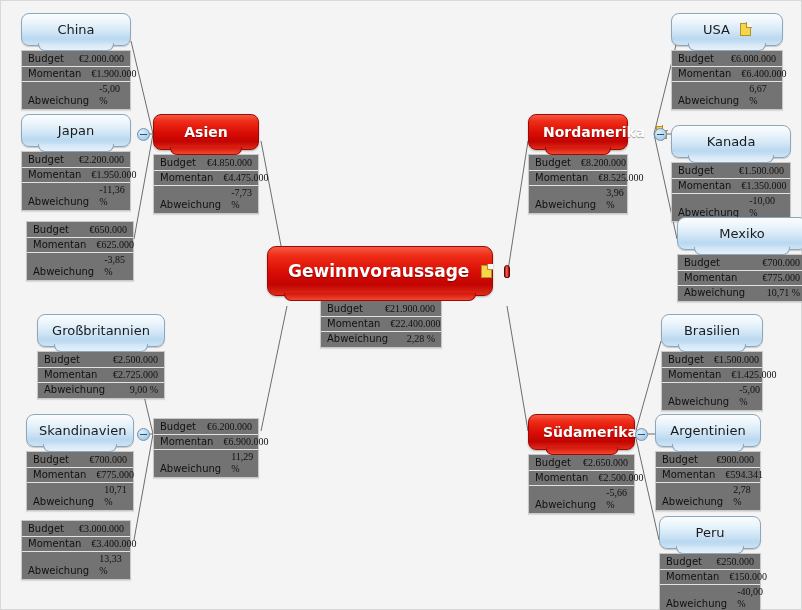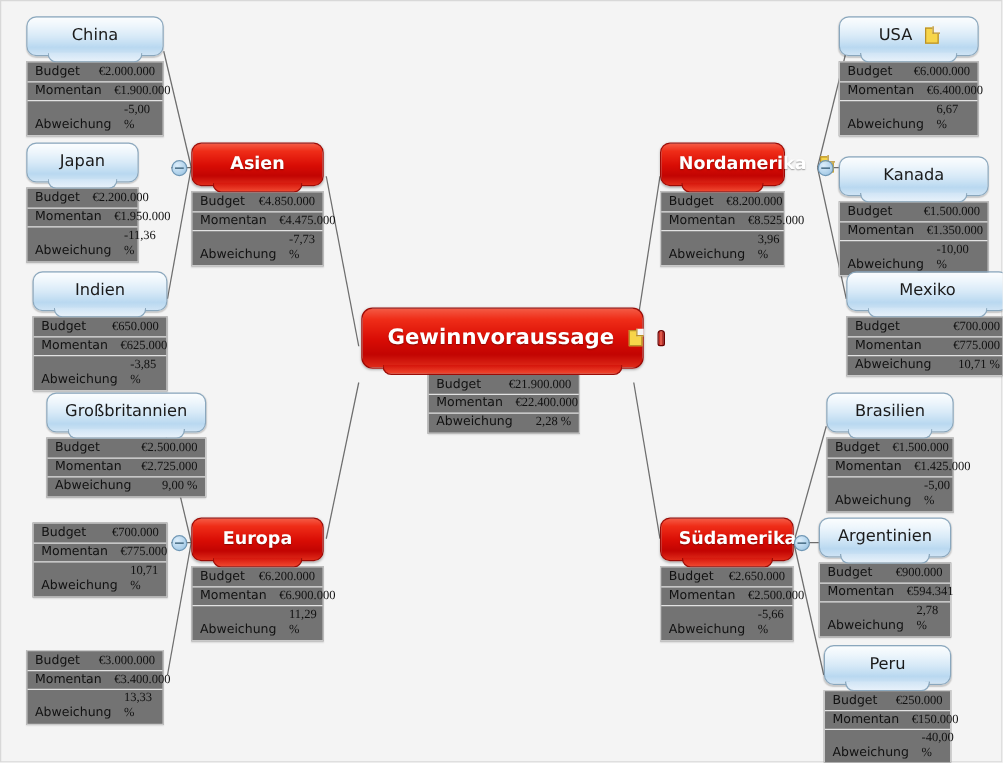--- a/index.html
+++ b/index.html
@@ -181,21 +181,21 @@
           <span class="vlabel">Momentan</span>
           <span class="vval">€1.900.000</span>
         </div>
       <div class="vrow">
           <span class="vlabel">Abweichung</span>
           <span class="vval">-5,00 %</span>
         </div>
     </div>
   </div>
 
-  <div class="node" style="left:20px;top:113px;width:90px;">
+  <div class="node" style="left:20px;top:113px;width:110px;">
     <div class="cap blue">
       <span class="title">Japan</span>
       <span class="notch blue"></span>
     </div>
     <div class="vals">
       <div class="vrow">
           <span class="vlabel">Budget</span>
           <span class="vval">€2.200.000</span>
         </div>
       <div class="vrow">
@@ -203,24 +203,20 @@
           <span class="vval">€1.950.000</span>
         </div>
       <div class="vrow">
           <span class="vlabel">Abweichung</span>
           <span class="vval">-11,36 %</span>
         </div>
     </div>
   </div>
 
   <div class="node" style="left:25px;top:216px;width:108px;">
-    <div class="cap blue">
-      <span class="title">Indien</span>
-      <span class="notch blue"></span>
-    </div>
     <div class="vals">
       <div class="vrow">
           <span class="vlabel">Budget</span>
           <span class="vval">€650.000</span>
         </div>
       <div class="vrow">
           <span class="vlabel">Momentan</span>
           <span class="vval">€625.000</span>
         </div>
       <div class="vrow">
@@ -268,20 +264,24 @@
           <span class="vval">€2.725.000</span>
         </div>
       <div class="vrow">
           <span class="vlabel">Abweichung</span>
           <span class="vval">9,00 %</span>
         </div>
     </div>
   </div>
 
   <div class="node" style="left:25px;top:413px;width:108px;">
+    <div class="cap blue">
+      <span class="title">Skandinavien</span>
+      <span class="notch blue"></span>
+    </div>
     <div class="vals">
       <div class="vrow">
           <span class="vlabel">Budget</span>
           <span class="vval">€700.000</span>
         </div>
       <div class="vrow">
           <span class="vlabel">Momentan</span>
           <span class="vval">€775.000</span>
         </div>
       <div class="vrow">
@@ -304,41 +304,37 @@
       <div class="vrow">
           <span class="vlabel">Abweichung</span>
           <span class="vval">13,33 %</span>
         </div>
     </div>
   </div>
 
   <div class="collapse" style="left:136px;top:427px;"></div>
 
   <div class="node" style="left:152px;top:413px;width:106px;">
-    <div class="cap red">
-      <span class="title">Europa</span>
-      <span class="notch red"></span>
-    </div>
     <div class="vals">
       <div class="vrow">
           <span class="vlabel">Budget</span>
           <span class="vval">€6.200.000</span>
         </div>
       <div class="vrow">
           <span class="vlabel">Momentan</span>
           <span class="vval">€6.900.000</span>
         </div>
       <div class="vrow">
           <span class="vlabel">Abweichung</span>
           <span class="vval">11,29 %</span>
         </div>
     </div>
   </div>
 
-  <div class="node" style="left:288px;top:245px;width:226px;">
+  <div class="node" style="left:266px;top:245px;width:226px;">
     <div class="cap red root">
       <span class="title">Gewinnvoraussage</span>
       <span class="ic note-ic"><i></i><u></u></span>
       <span class="ic clip-ic"><i></i></span>
       <span class="notch red"></span>
     </div>
     <div class="vals" style="width:120px;margin-left:53px;">
       <div class="vrow">
           <span class="vlabel">Budget</span>
           <span class="vval">€21.900.000</span>

